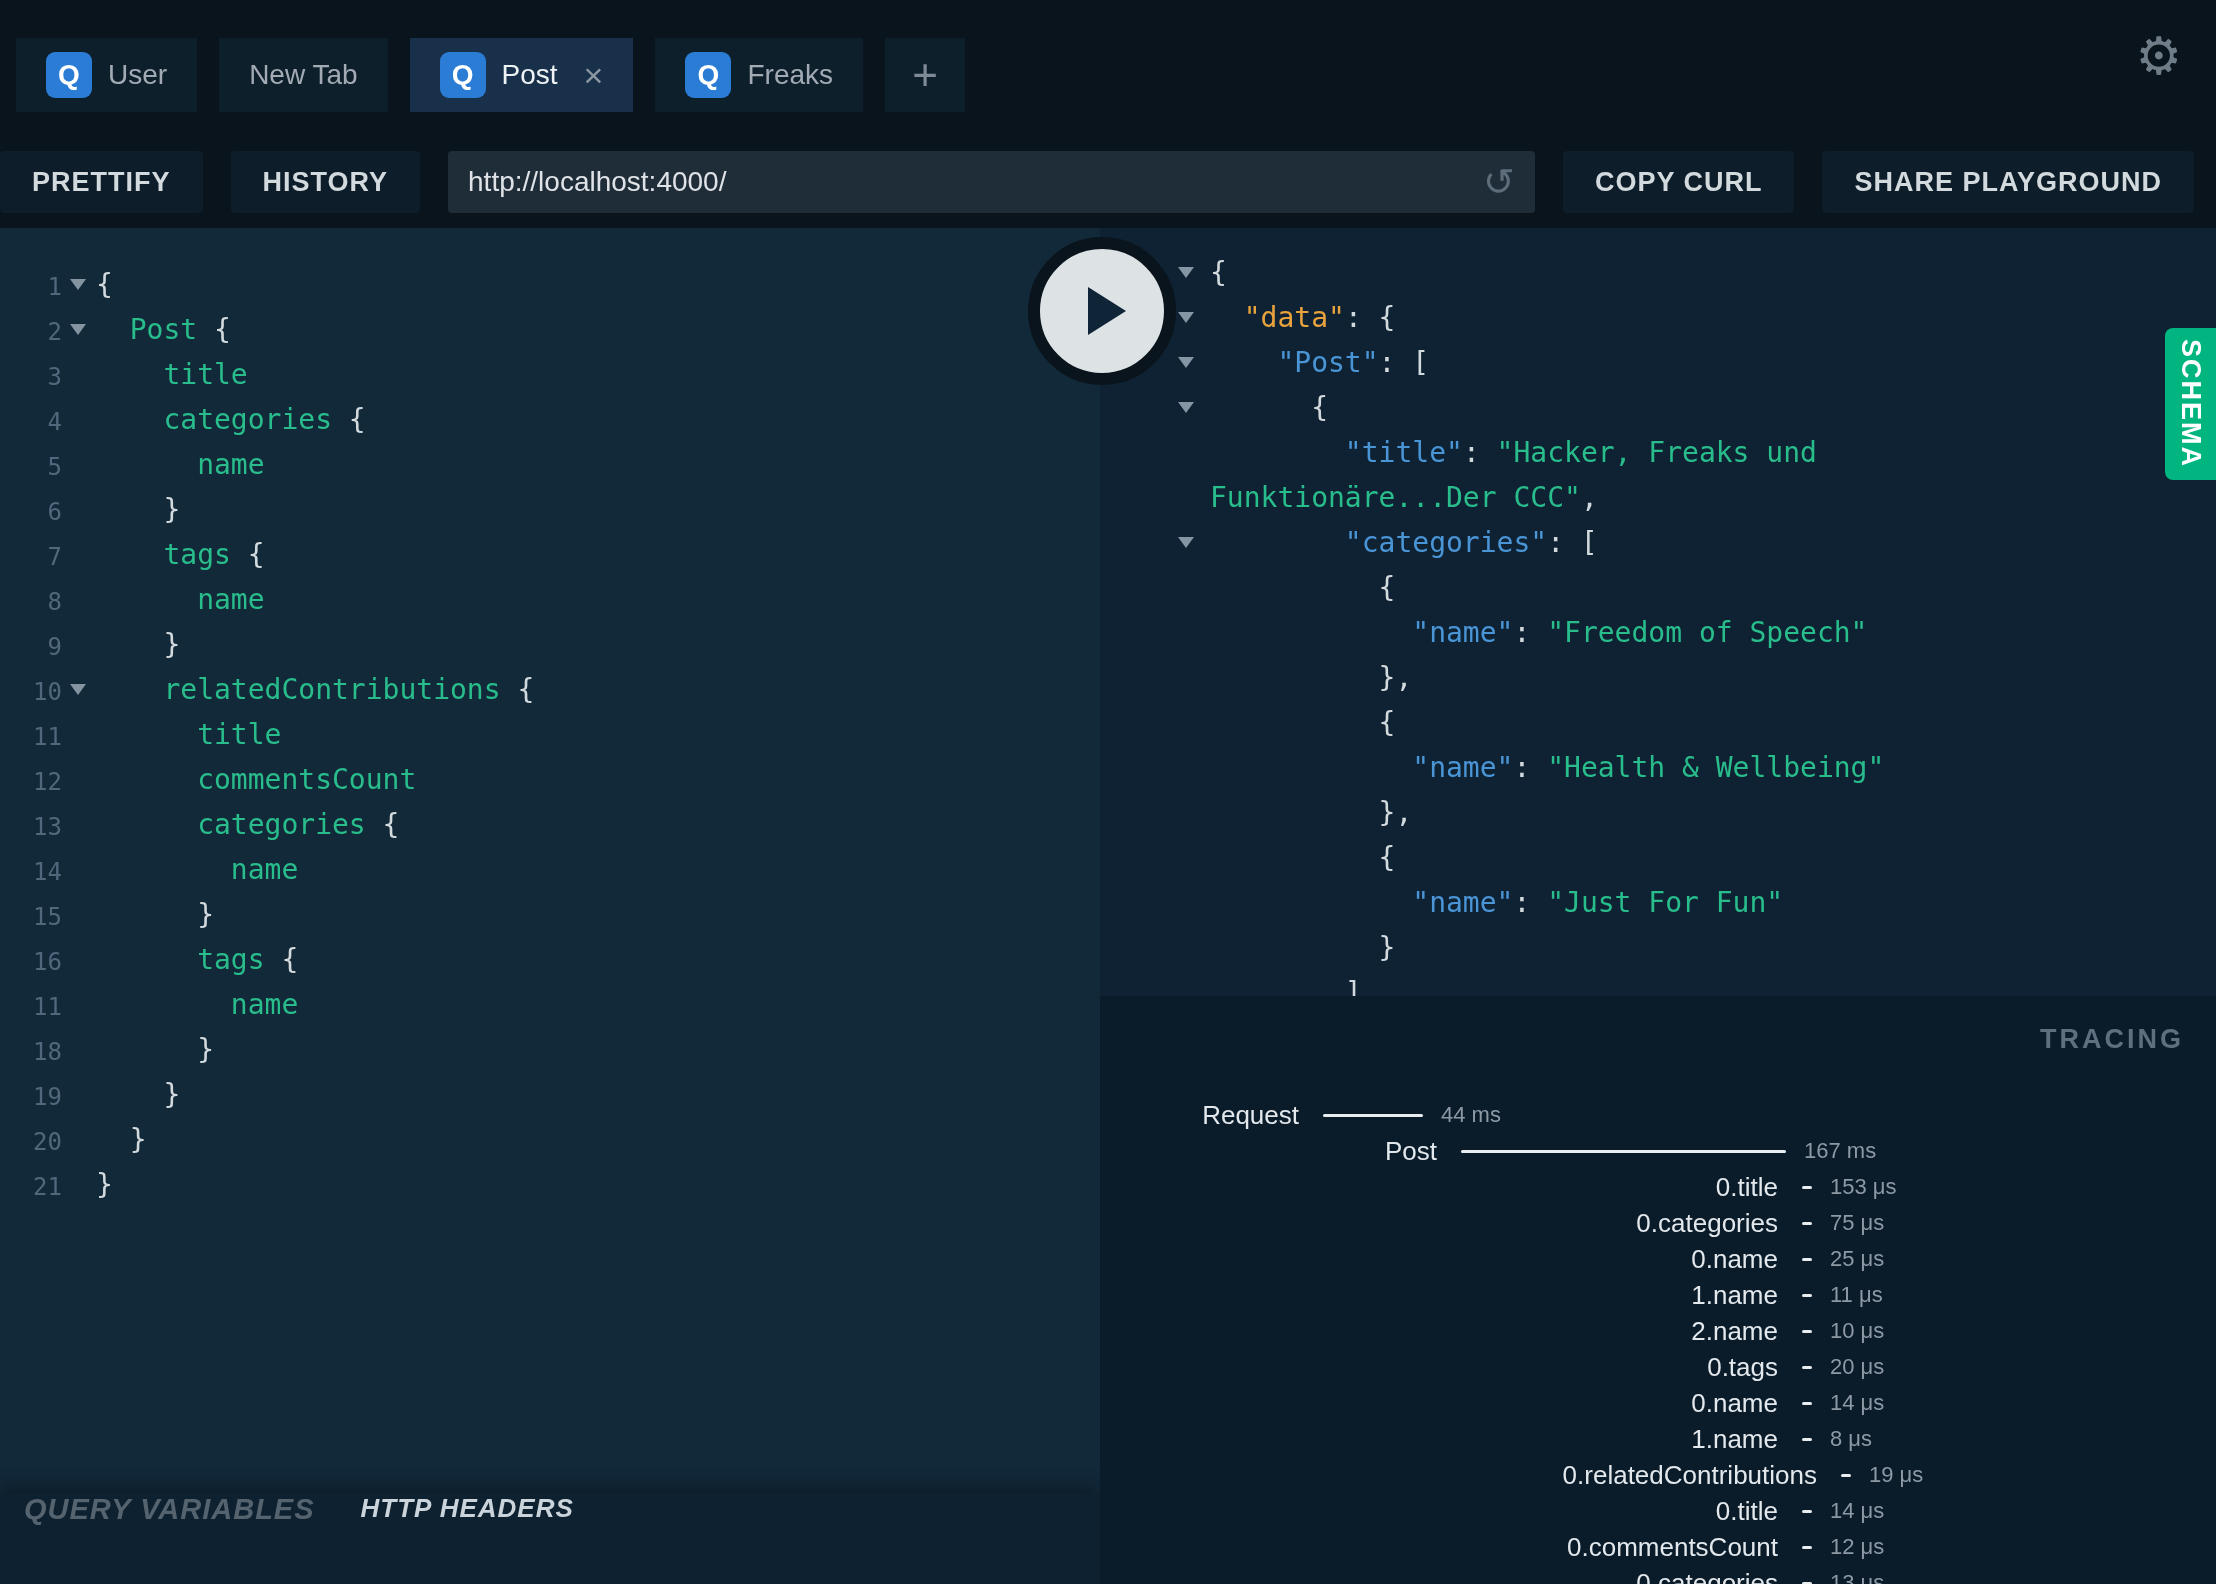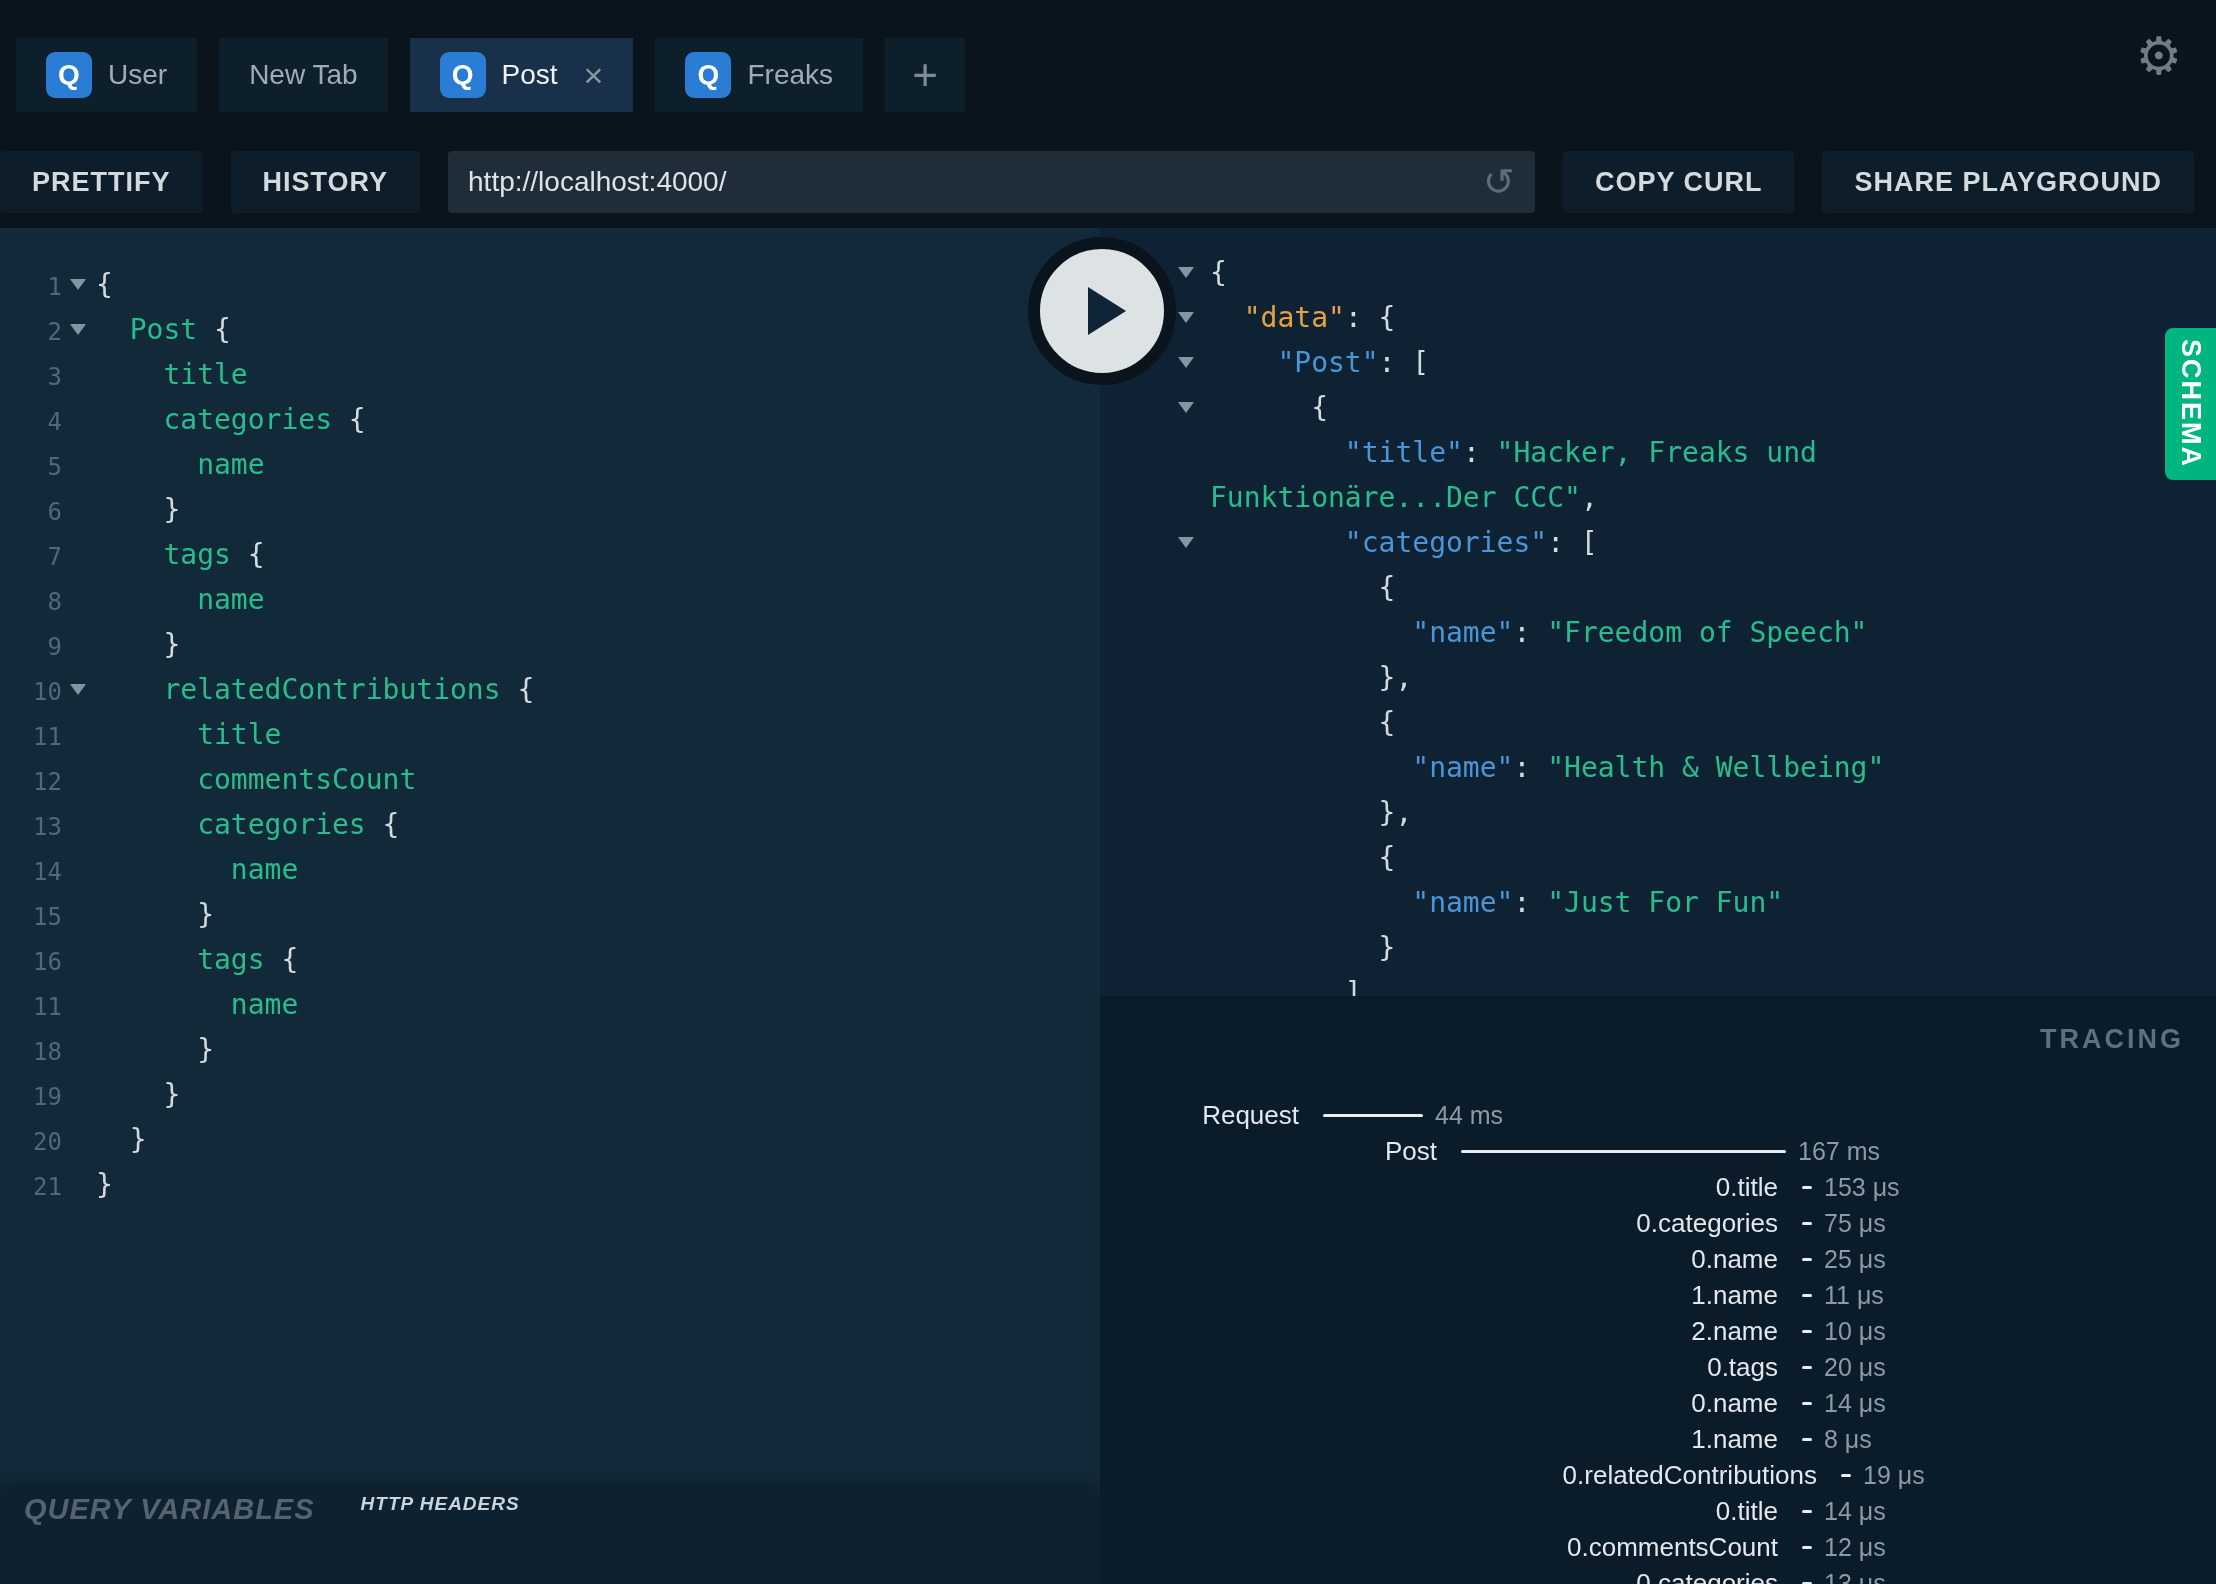--- a/index.html
+++ b/index.html
@@ -47,41 +47,41 @@
   .code { white-space:pre; }
   .tok-p { color:#d3dade; }
   .tok-f { color:#29bd8c; }
   .tok-ko { color:#e8a33d; }
   .tok-kb { color:#4a95d6; }
   .tok-s { color:#29bd8c; }
 
   #left footer { height:91px; flex:none; background:#0d2130; display:flex; align-items:flex-start;
                  gap:46px; padding:0 24px; box-shadow:0 -8px 16px rgba(0,0,0,0.3);font-style:italic; }
   .qv { color:#55636f; font-weight:bold; font-size:29px; letter-spacing:1px; cursor:pointer; }
-  .hh { color:#cbd4da; font-weight:bold; font-size:19px; letter-spacing:1px; cursor:pointer; }
+  .hh { color:#cbd4da; font-weight:bold; font-size:26px; letter-spacing:1px; cursor:pointer; }
 
   #right { flex:1; display:flex; flex-direction:column; min-width:0; }
   #response { height:768px; flex:none; background:#0e2233; padding-top:22px; overflow:hidden;
               font-family:"DejaVu Sans Mono", monospace; font-size:28px; line-height:45px; }
   .rline { display:flex; height:45px; }
   .rfold { width:110px; flex:none; position:relative; }
   .rfold.has { cursor:pointer; }
   .rfold.has::after { content:""; position:absolute; left:78px; top:17px;
                       border-left:8px solid transparent; border-right:8px solid transparent;
                       border-top:11px solid #8495a3; }
   .rcode { white-space:pre; }
 
   
   #tracing { flex:1; background:#0a1b29; padding:28px 32px 0 0; overflow:hidden; }
   .tracing-title { text-align:right; color:#5d7080; font-weight:bold; font-size:27px; letter-spacing:3px; }
   #trace-rows { margin-top:42px; }
   .trace-row { display:flex; align-items:center; height:36px; font-size:26px; color:#e2e8ec; }
   .t-label { flex:none; text-align:right; white-space:nowrap; }
   .t-bar { flex:none; height:3px; background:#e8edf0; margin-left:24px; border-radius:2px; }
-  .t-time { margin-left:12px; color:#8d9aa6; font-size:25px; white-space:nowrap; }
+  .t-time { margin-left:18px; color:#8d9aa6; font-size:22px; white-space:nowrap; }
 
   
   #play { position:absolute; left:1028px; top:9px; width:148px; height:148px; border-radius:50%;
           background:#dde2e5; border:12px solid #0a141c; display:flex; align-items:center;
           justify-content:center; cursor:pointer; }
   .tri { width:0; height:0; border-top:24px solid transparent; border-bottom:24px solid transparent;
          border-left:38px solid #0f2537; margin-left:10px; }
   #schema-tab { position:absolute; right:0; top:100px; width:51px; height:152px; background:#00b57f;
                 color:#ffffff; font-weight:bold; font-size:27px; letter-spacing:2px;
                 writing-mode:vertical-rl; display:flex; align-items:center; justify-content:center;

